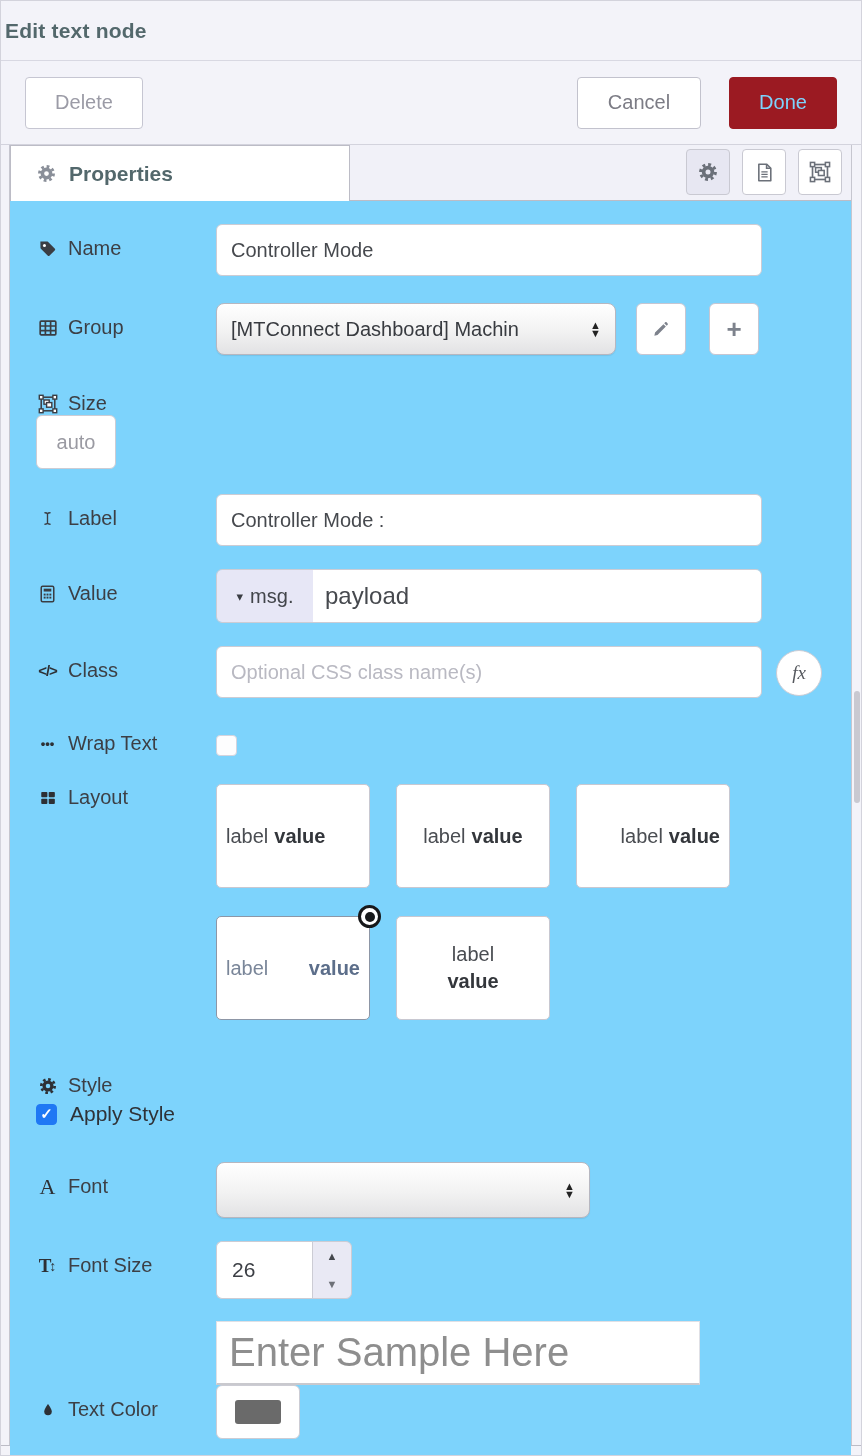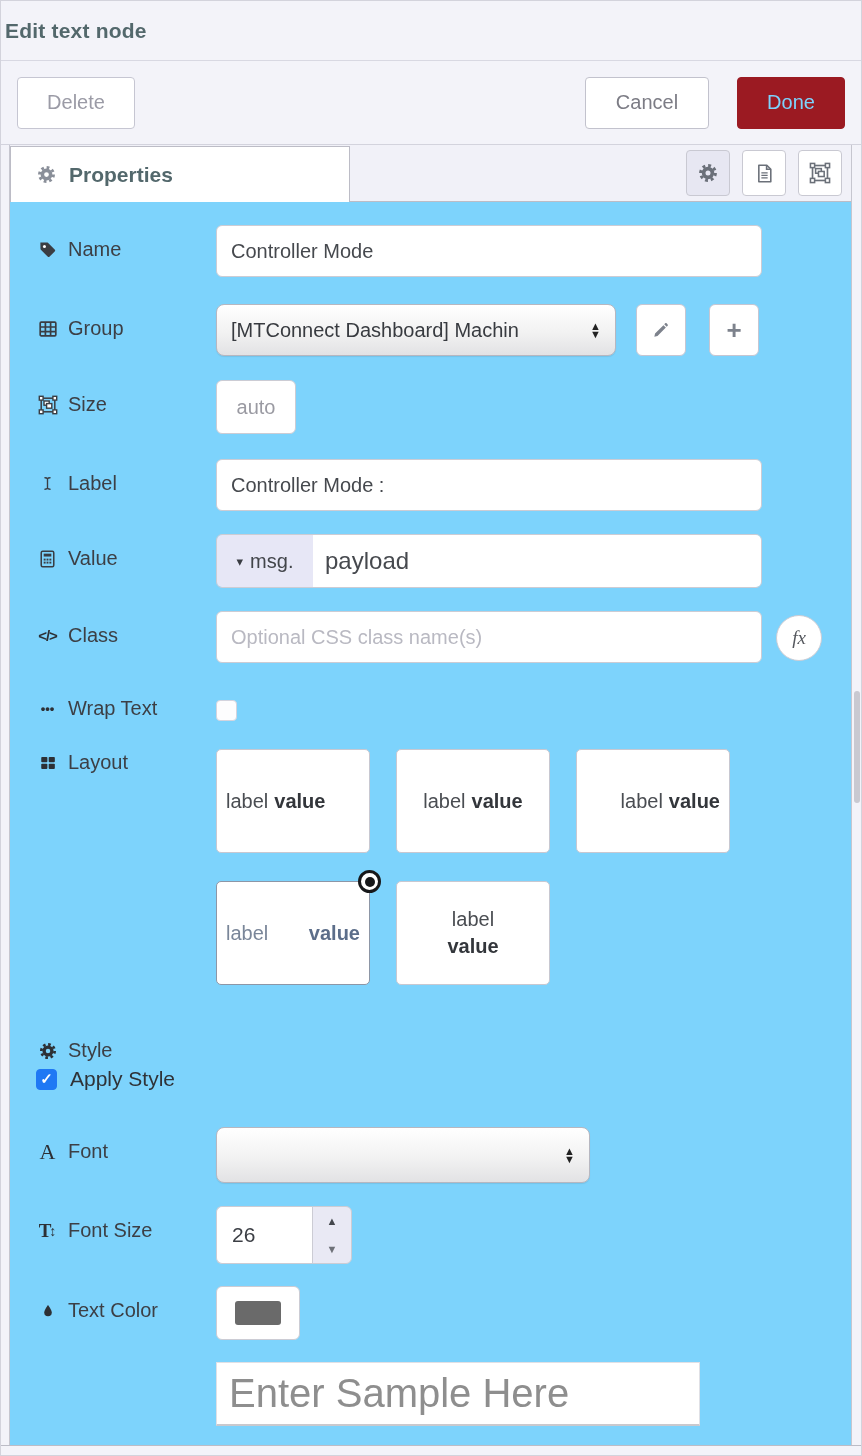--- a/index.html
+++ b/index.html
@@ -11,21 +11,21 @@
   }
   
   .dlg-header {
     height:60px; background:#f3f3f9; border-bottom:1px solid #d8d8e2;
     display:flex; align-items:center; padding-left:4px;
   }
   .dlg-title { font-size:21px; font-weight:bold; color:#53686c; letter-spacing:.2px; }
   
   .button-bar {
     height:84px; background:#f3f3f9; border-bottom:1px solid #d3d3dd;
-    display:flex; align-items:center; padding:0 16px;
+    display:flex; align-items:center; padding:0 24px;
   }
   .btn {
     height:52px; border-radius:4px; font-size:20px; display:flex;
     align-items:center; justify-content:center; cursor:pointer;
     font-family:"Liberation Sans", sans-serif;
   }
   .btn-delete { width:118px; background:#fff; border:1px solid #c6c6d2; color:#9b9ba6; }
   .btn-cancel { width:124px; background:#fff; border:1px solid #c2c2cd; color:#7c7c85; margin-left:auto; }
   .btn-done   { width:108px; background:#9b1a22; border:1px solid #9b1a22; color:#7dd3fc; margin-left:28px; }
   
@@ -264,21 +264,21 @@
               <svg viewBox="0 0 20 20" width="18" height="18" fill="#7d828c">
                   <path d="M3.4 13.9 12.7 4.6l2.7 2.7-9.3 9.3-3.5.8zM13.6 3.7l1.1-1.1c.4-.4 1.1-.4 1.5 0l1.2 1.2c.4.4.4 1.1 0 1.5l-1.1 1.1z"></path>
                 </svg>
             </span>
           </div>
           <div class="sq-btn" style="margin-left:23px;">
             <span class="plus-glyph">+</span>
           </div>
         </div>
 
-        <div class="row" style="margin-bottom:25px;">
+        <div class="row" style="margin-bottom:25px;flex-direction:column;">
           <div class="lbl">
             <span class="ic">
               <svg viewBox="0 0 20 20" width="20" height="20">
                   <rect x="3.2" y="3.2" width="13.6" height="13.6" fill="none" stroke="#3a3d43" stroke-width="1.5"></rect>
                   <rect x="6" y="6" width="5.2" height="4.2" fill="#fff" stroke="#3a3d43" stroke-width="1.4"></rect>
                   <rect x="8.6" y="8.6" width="5.2" height="4.6" fill="#fff" stroke="#3a3d43" stroke-width="1.4"></rect>
                   <g fill="#fff" stroke="#3a3d43" stroke-width="1.4">
                     <rect x="1.3" y="1.3" width="3.8" height="3.8"></rect>
                     <rect x="14.9" y="1.3" width="3.8" height="3.8"></rect>
                     <rect x="1.3" y="14.9" width="3.8" height="3.8"></rect>
@@ -432,37 +432,37 @@
           </div>
           <div class="spinner">
             <input class="spin-input" value="26" style="">
             <div class="spin-btns">
               <span class="up">▲</span>
               <span class="down">▼</span>
             </div>
           </div>
         </div>
 
-        <div class="row" style="margin-bottom:22px;">
-          <div class="lbl">
-            <span class="ic">
-              <svg viewBox="0 0 20 20" width="14" height="18" fill="#2d3035">
-                  <path d="M10 1.6S4.6 8.8 4.6 12.2a5.4 5.4 0 0 0 10.8 0C15.4 8.8 10 1.6 10 1.6z"></path>
-                </svg>
-            </span>
-            <span>Text Color</span>
-          </div>
-          <div class="color-btn">
-            <span class="swatch"></span>
-          </div>
-        </div>
-
         <div class="row" style="margin-bottom:0;">
           <div class="lbl"></div>
           <input class="sample-input" placeholder="Enter Sample Here" style="">
+        </div>
+
+        <div class="row" style="margin-bottom:22px;">
+          <div class="lbl">
+            <span class="ic">
+              <svg viewBox="0 0 20 20" width="14" height="18" fill="#2d3035">
+                  <path d="M10 1.6S4.6 8.8 4.6 12.2a5.4 5.4 0 0 0 10.8 0C15.4 8.8 10 1.6 10 1.6z"></path>
+                </svg>
+            </span>
+            <span>Text Color</span>
+          </div>
+          <div class="color-btn">
+            <span class="swatch"></span>
+          </div>
         </div>
 
       </div>
     </div>
     <div class="gutter-r">
       <div class="scroll-thumb"></div>
     </div>
   </div>
 
   <div class="bottom-strip"></div>

